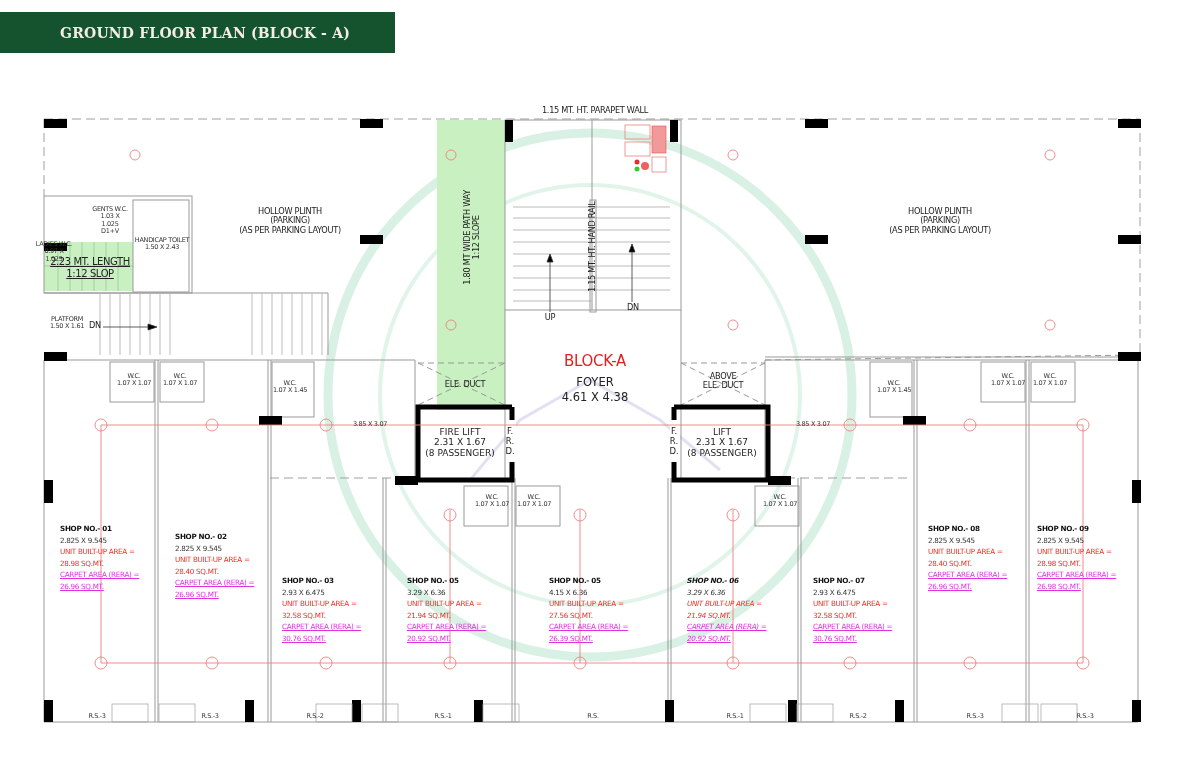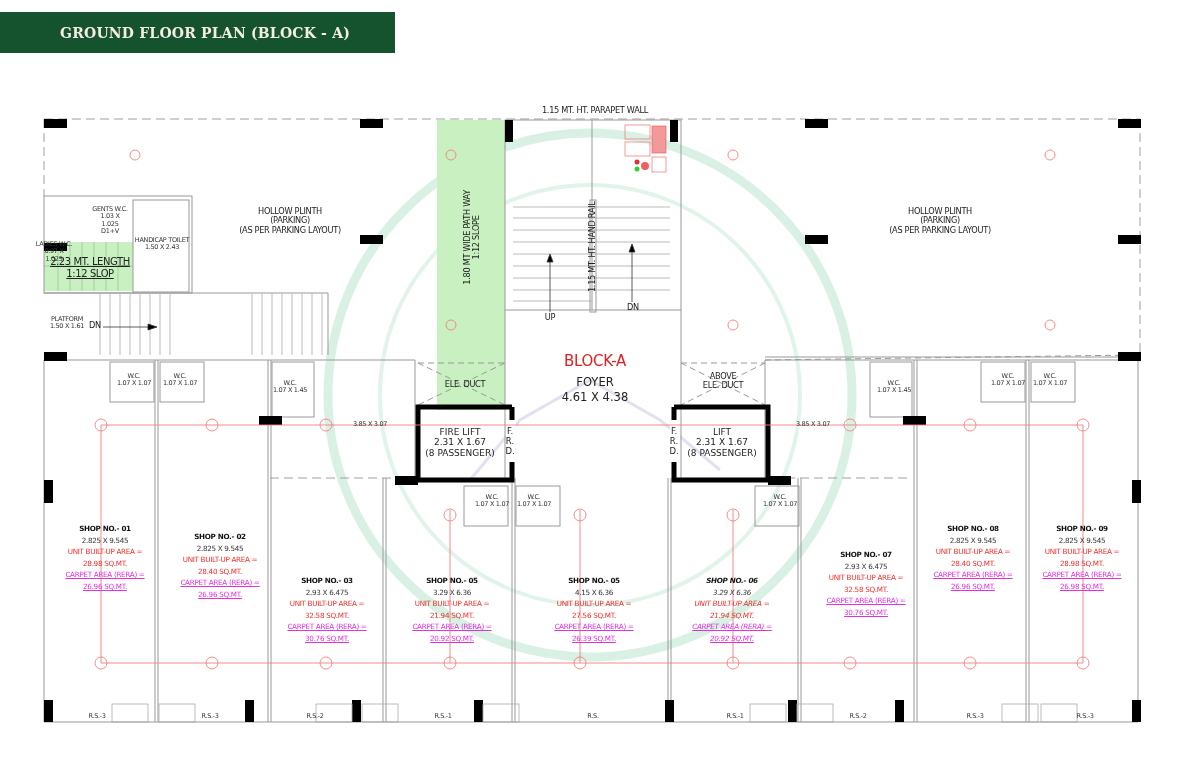--- a/index.html
+++ b/index.html
@@ -1,21 +1,21 @@
 <!DOCTYPE html>
 <html><head>
 <meta charset="utf-8">
 <style>
   html,body{margin:0;padding:0;background:#ffffff;}
   body{width:1181px;height:768px;position:relative;overflow:hidden;font-family:"DejaVu Sans Condensed","DejaVu Sans",sans-serif;}
   .title-bar{position:absolute;left:0;top:12px;width:395px;height:41px;background:#14532d;display:flex;align-items:center;}
   .title-bar span{color:#f5ece6;font-family:"DejaVu Serif","Liberation Serif",serif;font-weight:bold;font-size:14px;margin-left:60px;letter-spacing:0.2px;}
   svg{position:absolute;left:0;top:0;}
   .t{position:absolute;text-align:center;line-height:1.15;color:#222;font-family:"DejaVu Sans","Liberation Sans",sans-serif;transform-origin:center;}
-  .shop{position:absolute;text-align:center;line-height:11.5px;font-size:7.2px;font-family:"DejaVu Sans","Liberation Sans",sans-serif;letter-spacing:-0.3px;}
+  .shop{position:absolute;text-align:left;line-height:11.5px;font-size:7.2px;font-family:"DejaVu Sans","Liberation Sans",sans-serif;letter-spacing:-0.3px;}
   .shop .name{font-weight:bold;color:#111;}
   .shop .dim{color:#333;}
   .shop .bua{color:#e8302a;}
   .shop .car{color:#e030e0;text-decoration:underline;}
   .sm{font-size:6.5px;color:#333;letter-spacing:-0.3px;}
   .md{font-size:8.2px;color:#222;letter-spacing:-0.3px;}
 </style>
 </head>
 <body>
 
@@ -409,21 +409,21 @@
     <div class="car">26.39 SQ.MT.</div>
 </div>
 <div class="shop" style="left:687px;top:575px;width:90px;font-style:italic;">
   <div class="name">SHOP NO.- 06</div>
     <div class="dim">3.29 X 6.36</div>
   <div class="bua">UNIT BUILT-UP AREA =</div>
     <div class="bua">21.94 SQ.MT.</div>
   <div class="car">CARPET AREA (RERA) =</div>
     <div class="car">20.92 SQ.MT.</div>
 </div>
-<div class="shop" style="left:813px;top:549px;width:90px;margin-left:8px;">
+<div class="shop" style="left:813px;top:575px;width:90px;">
   <div class="name">SHOP NO.- 07</div>
     <div class="dim">2.93 X 6.475</div>
   <div class="bua">UNIT BUILT-UP AREA =</div>
     <div class="bua">32.58 SQ.MT.</div>
   <div class="car">CARPET AREA (RERA) =</div>
     <div class="car">30.76 SQ.MT.</div>
 </div>
 <div class="shop" style="left:928px;top:523px;width:90px;">
   <div class="name">SHOP NO.- 08</div>
     <div class="dim">2.825 X 9.545</div>

